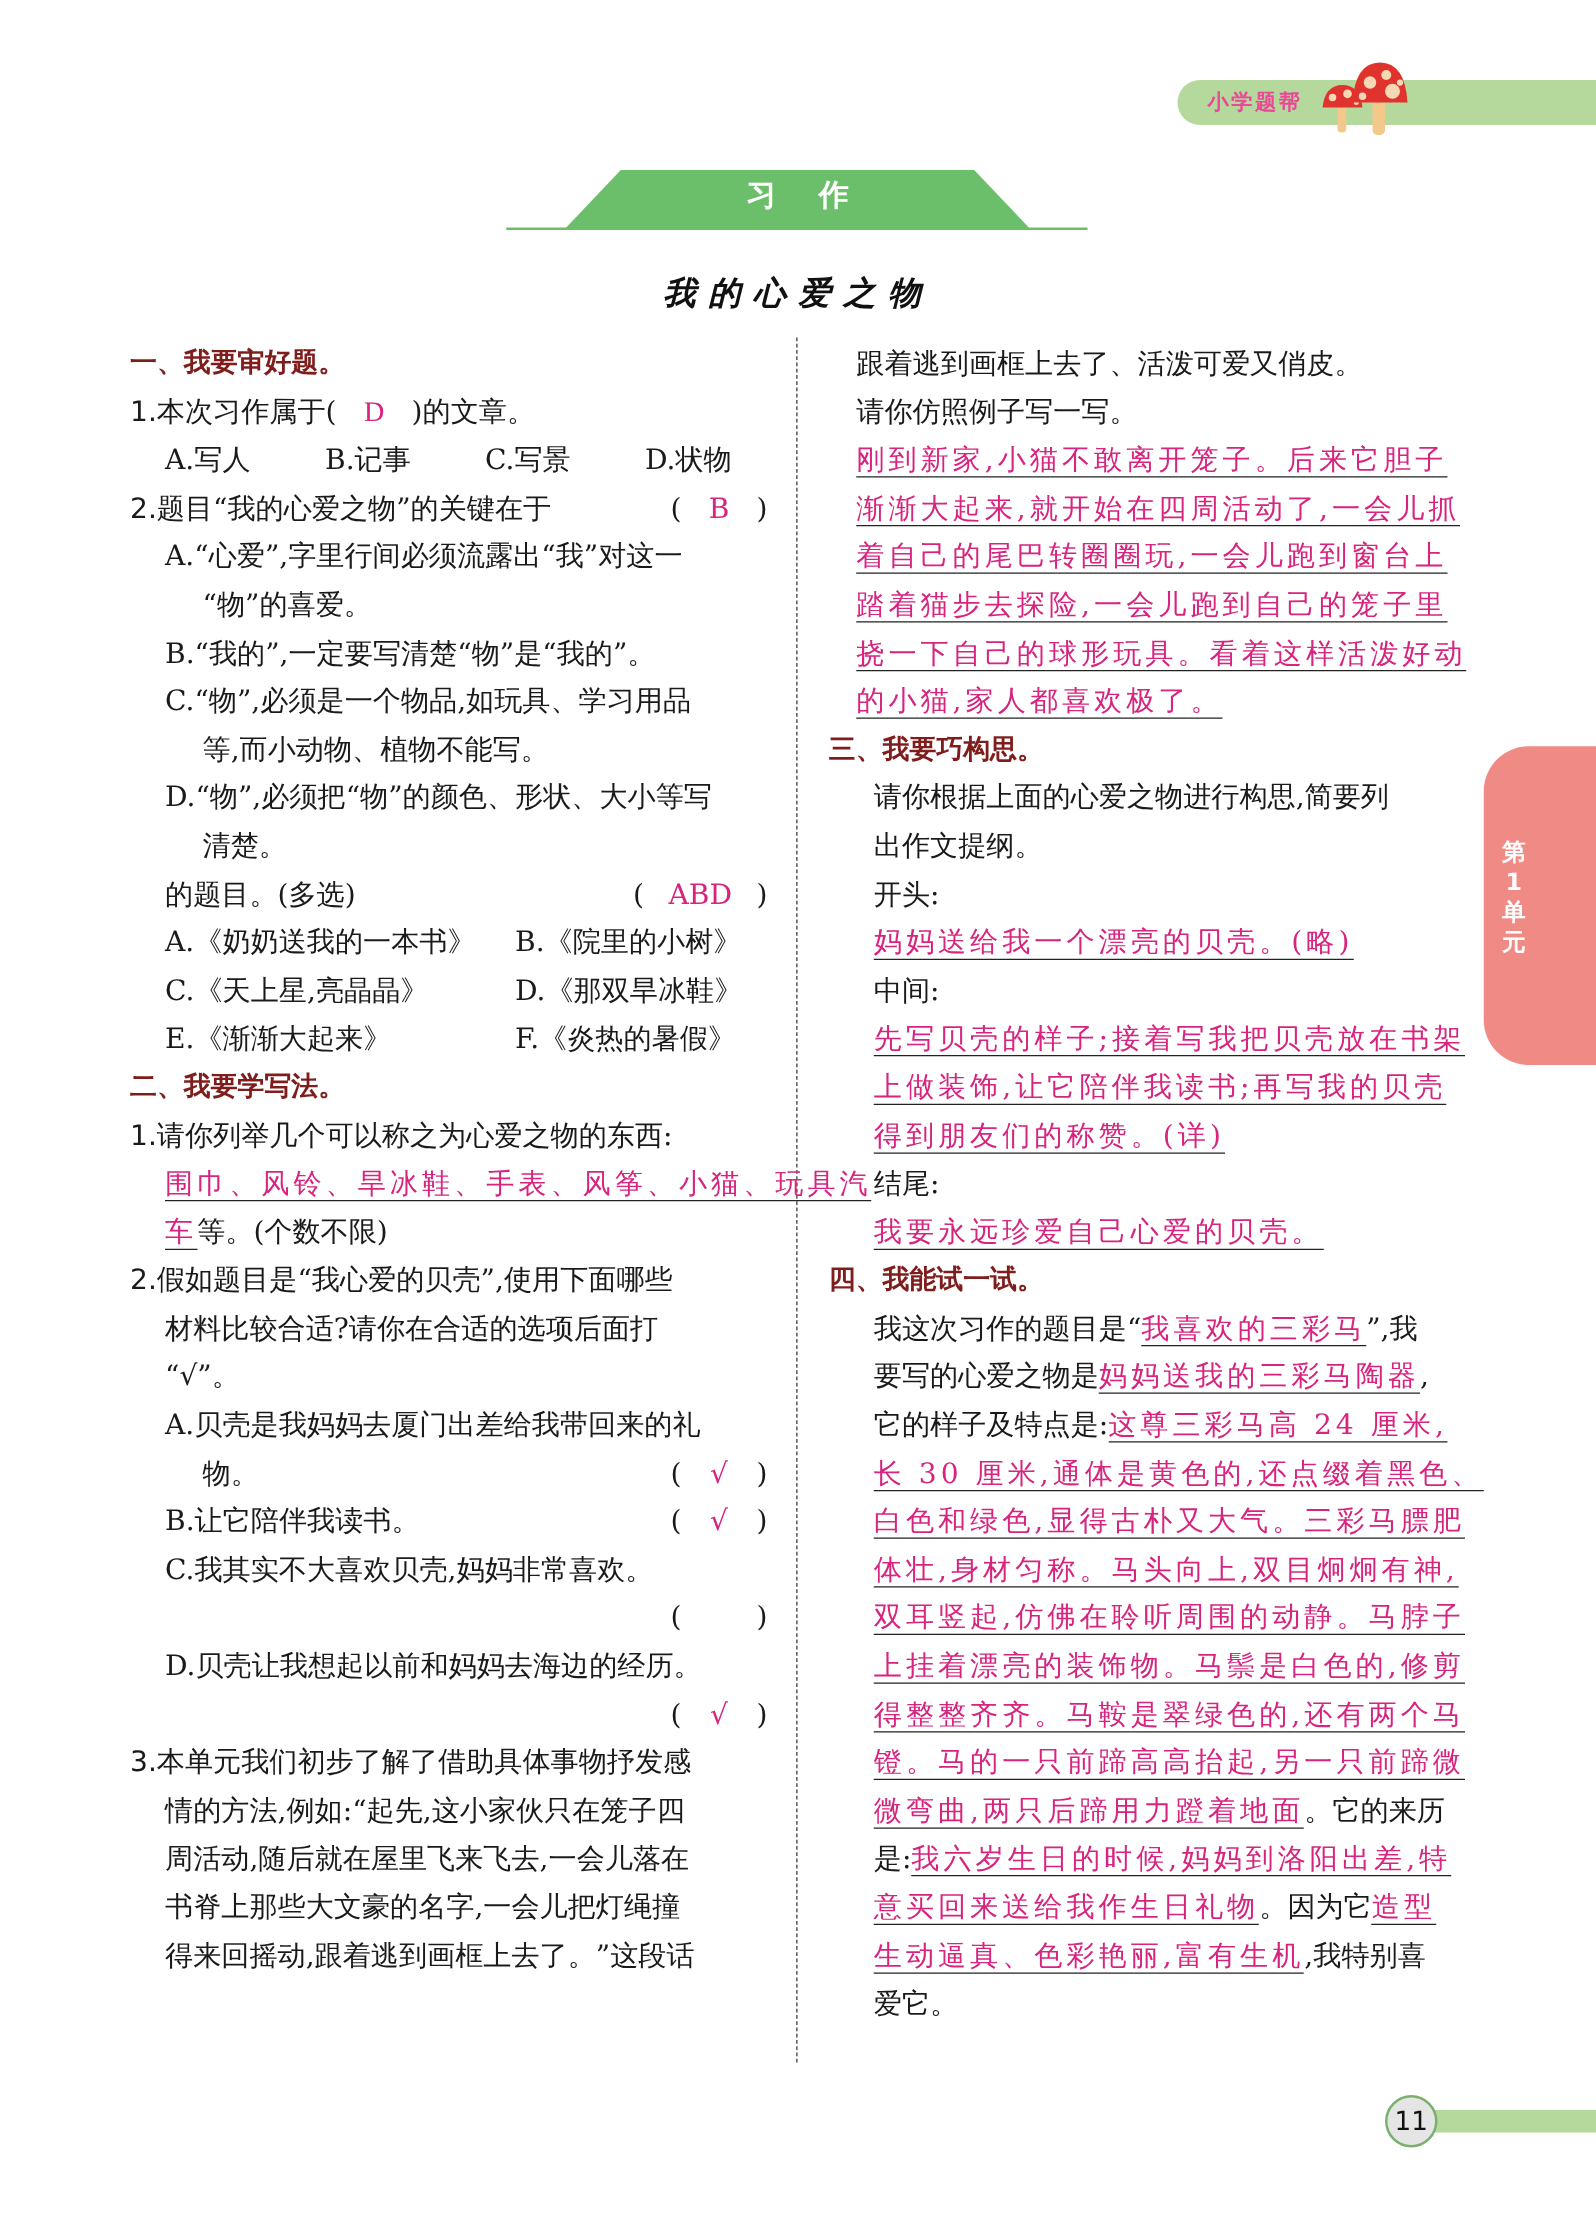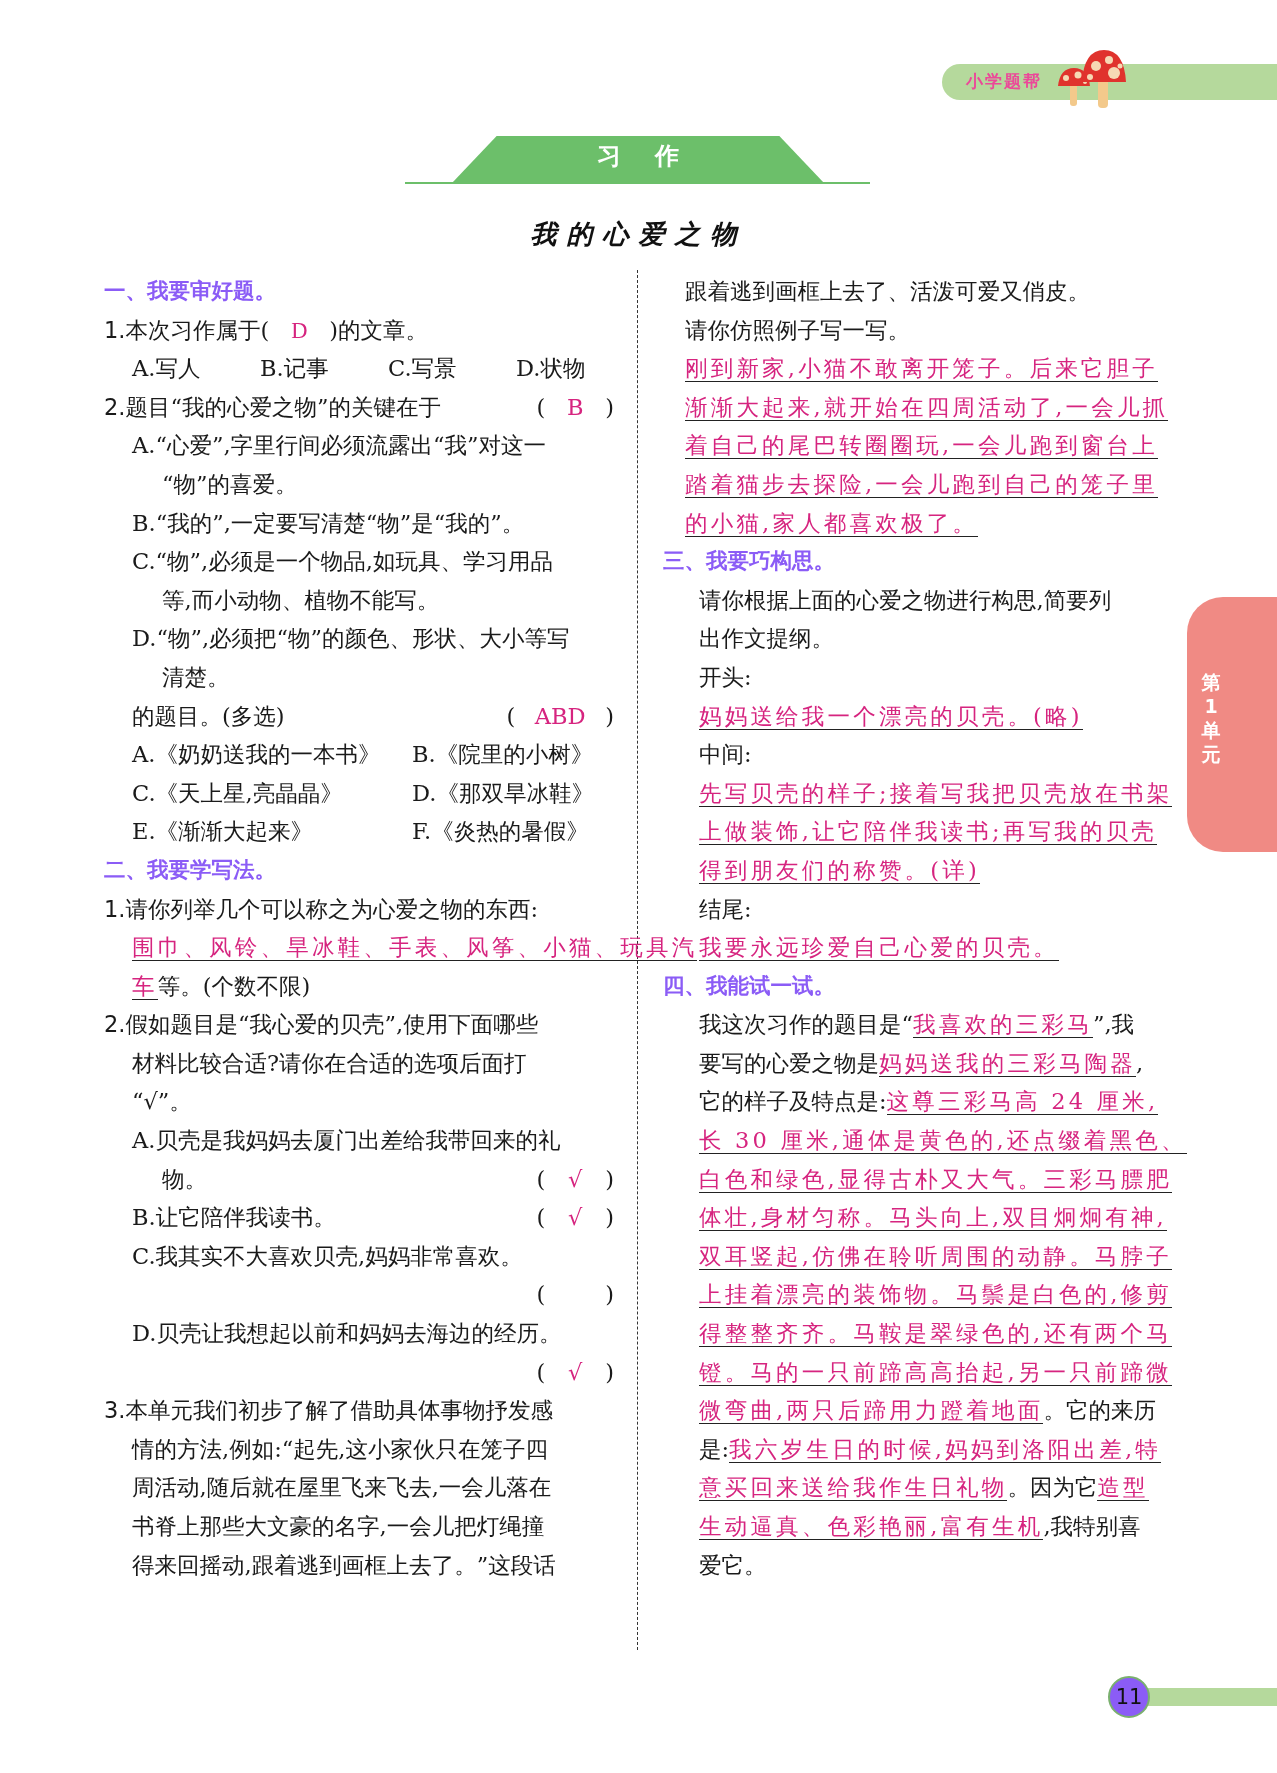--- a/index.html
+++ b/index.html
@@ -21,21 +21,21 @@
       font-family: "DejaVu Sans", sans-serif; font-weight: bold; font-size: 24px; color: #ffffff; letter-spacing: 34px; padding-left: 34px; }
     .subtitle { position: absolute; left: 0; width: 1277px; top: 217px; text-align: center;
       font-family: "DejaVu Serif", serif; font-weight: bold; font-style: italic; font-size: 26px; letter-spacing: 10px; color: #111; }
 
     
     .col { position: absolute; top: 272px; font-size: 22.5px; line-height: 38.6px; }
     .col-left { left: 104px; width: 510px; }
     .col-right { left: 685px; width: 486px; }
     .divider { position: absolute; left: 637px; top: 270px; width: 0; height: 1380px; border-left: 1.5px dashed #333; }
 
-    .sec { color: #8b5cf6; font-family: "DejaVu Sans", sans-serif; font-weight: bold; font-size: 21.5px; }
+    .sec { color: #7f1d1d; font-family: "DejaVu Sans", sans-serif; font-weight: bold; font-size: 21.5px; }
     .line { white-space: nowrap; height: 38.6px; }
     .num { font-family: "DejaVu Sans", sans-serif; }
     .i1 { padding-left: 28px; }
     .i2 { padding-left: 58px; }
     .i3 { padding-left: 0; }
     .ans { color: #d6247f; }
     .ansu { color: #d6247f; border-bottom: 1.5px solid #222; letter-spacing: 3.2px; font-family: "DejaVu Serif", serif; }
     .paren { display: inline-block; float: right; }
     .paren .slot { display: inline-block; width: 60px; text-align: center; color: #d6247f; }
     .opt { display: inline-block; }
@@ -44,21 +44,21 @@
 
     
     .side-tab { position: absolute; left: 1187px; top: 597px; width: 90px; height: 255px; background: #f08a84;
       border-radius: 36px 0 0 36px; }
     .side-text { position: absolute; left: 1196px; top: 670px; width: 30px; text-align: center;
       font-family: "DejaVu Sans", sans-serif; font-weight: bold; font-size: 19px; color: #fff; line-height: 24px; }
 
     
     .foot-bar { position: absolute; left: 1148px; top: 1688px; width: 129px; height: 18px; background: #b5d99c; }
     .page-num { position: absolute; left: 1108px; top: 1676px; width: 42px; height: 42px; border: 2px solid #7ab06e;
-      border-radius: 50%; background: #8b5cf6; text-align: center; line-height: 38px;
+      border-radius: 50%; background: #e5e5e5; text-align: center; line-height: 38px;
       font-family: "DejaVu Sans", sans-serif; font-size: 21px; color: #111; }
   </style>
 </head>
 <body>
 
 <div class="brand-bar"></div>
 <div class="brand-text">小学题帮</div>
 <svg class="mushroom" style="left:1054px;top:46px" width="86" height="64" viewBox="0 0 86 64">
   <rect x="16" y="36" width="7" height="24" rx="3" fill="#f3c98b"></rect>
   <path d="M4 40 Q6 22 20 22 Q34 22 36 40 Z" fill="#e0332d"></path>
@@ -144,20 +144,21 @@
   <div class="line i1">得来回摇动,跟着逃到画框上去了。”这段话</div>
 </div>
 
 <div class="col col-right">
   <div class="line">跟着逃到画框上去了、活泼可爱又俏皮。</div>
   <div class="line">请你仿照例子写一写。</div>
   <div class="line"><span class="ansu">刚到新家,小猫不敢离开笼子。后来它胆子</span></div>
   <div class="line"><span class="ansu">渐渐大起来,就开始在四周活动了,一会儿抓</span></div>
   <div class="line"><span class="ansu">着自己的尾巴转圈圈玩,一会儿跑到窗台上</span></div>
   <div class="line"><span class="ansu">踏着猫步去探险,一会儿跑到自己的笼子里</span></div>
+  <div class="line"><span class="ansu">挠一下自己的球形玩具。看着这样活泼好动</span></div>
   <div class="line"><span class="ansu">的小猫,家人都喜欢极了。</span></div>
 
   <div class="line sec" style="margin-left:-22px">三、我要巧构思。</div>
   <div class="line i3" style="padding-left:14px">请你根据上面的心爱之物进行构思,简要列</div>
   <div class="line" style="padding-left:14px">出作文提纲。</div>
   <div class="line" style="padding-left:14px">开头:</div>
   <div class="line" style="padding-left:14px"><span class="ansu">妈妈送给我一个漂亮的贝壳。(略)</span></div>
   <div class="line" style="padding-left:14px">中间:</div>
   <div class="line" style="padding-left:14px"><span class="ansu">先写贝壳的样子;接着写我把贝壳放在书架</span></div>
   <div class="line" style="padding-left:14px"><span class="ansu">上做装饰,让它陪伴我读书;再写我的贝壳</span></div>

